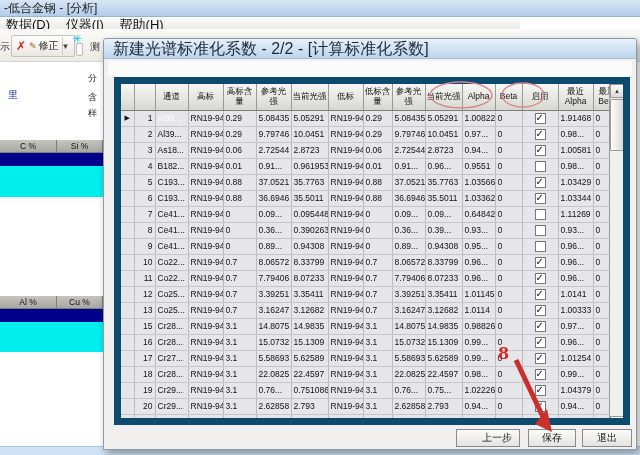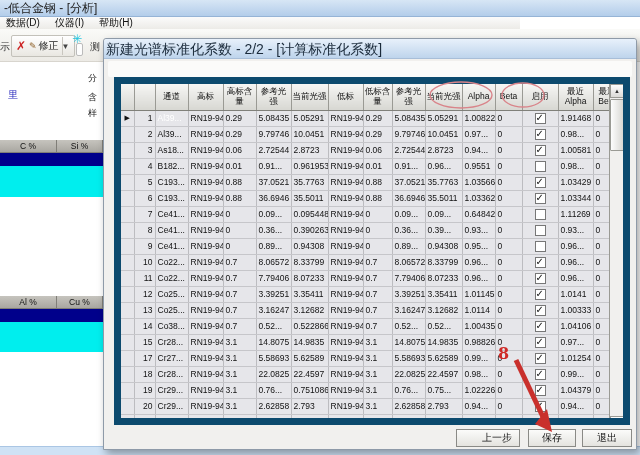--- a/index.html
+++ b/index.html
@@ -5,21 +5,21 @@
   * { margin:0; padding:0; box-sizing:border-box; }
   html,body { width:640px; height:455px; overflow:hidden; }
   body { font-family:"Liberation Sans","DejaVu Sans",sans-serif; position:relative; background:#dfe9f5; }
 
   
   .main-window { position:absolute; left:0; top:0; width:640px; height:455px; background:#fff; }
   .titlebar { position:absolute; left:0; top:0; width:640px; height:17px;
     background:linear-gradient(#d7e6f5,#b3cdea); border-bottom:1px solid #96b4d6;
     font-size:12px; color:#222; line-height:17px; padding-left:4px; }
   .menubar { position:absolute; left:0; top:17px; width:520px; height:12px;
-    background:linear-gradient(#fbfbfb,#ecebe7); font-size:10px; color:#111; }
+    background:linear-gradient(#fbfbfb,#ecebe7); font-size:13px; color:#111; }
   .menubar span { display:inline-block; padding:0 6px; line-height:12px; }
   .toolbar { position:absolute; left:0; top:29px; width:640px; height:33px;
     background:linear-gradient(#fafaf8,#eceae5); border-bottom:1px solid #d8d5ce; font-size:10px; }
   .tool-frag { position:absolute; color:#333; }
   .tool-btn { position:absolute; left:11px; top:6px; height:22px; padding:0 4px; display:flex; align-items:center;
     border:1px solid #c3c1ba; border-radius:2px; background:linear-gradient(#ffffff,#e9e7e1); color:#222; }
   .xicon { color:#c22; font-weight:bold; font-size:12px; margin-right:3px; }
   .pen { color:#8a5a20; font-size:9px; margin-right:2px; }
   .caret { font-size:8px; margin-left:3px; color:#444; }
   .tb-sep { position:absolute; left:62px; top:8px; width:1px; height:18px; background:#c9c6bf; }
@@ -40,21 +40,21 @@
   .navy-row { height:13px; background:#00008b; }
   .cyan-row { background:#00eeee; }
 
   .bottom-strip { position:absolute; left:0; top:446px; width:640px; height:9px; background:#cfe2f5; border-top:1px solid #aac6e4; }
 
   
   .dialog { position:absolute; left:103px; top:38px; width:534px; height:412px;
     background:#f1f0ee; border:1px solid #8e9aa8; border-radius:3px 3px 0 0;
     box-shadow:3px 4px 9px rgba(0,0,0,.35); }
   .dlg-title { height:20px; background:linear-gradient(#e8f1fb,#bed4ec); border-bottom:1px solid #a8bed8;
-    border-radius:3px 3px 0 0; font-size:14px; color:#1a2a3a; line-height:20px; padding-left:2px; }
+    border-radius:3px 3px 0 0; font-size:16px; color:#1a2a3a; line-height:20px; padding-left:9px; }
   .dlg-panel { position:absolute; left:4px; top:22px; width:524px; height:16px; background:#fbfbfa; border-radius:2px; }
 
   .grid-wrap { position:absolute; left:10px; top:38px; width:516px; height:348px;
     border:7px solid #0c4a6e; background:#e9e9ec; overflow:hidden; }
   table.coef { border-collapse:collapse; table-layout:fixed; width:500px; font-size:8.5px; color:#111; }
   table.coef th { background:linear-gradient(#f6f6f4,#d7d7d2); border-right:1px solid #9a9a94; border-bottom:1px solid #80807a;
     font-weight:normal; height:26px; line-height:1.1; text-align:center; overflow:hidden; padding:0 1px; }
   table.coef td { height:16px; border-right:1px solid #bcbcc0; border-bottom:1px solid #c6c6ca;
     background:#e6e6ea; white-space:nowrap; overflow:hidden; padding:0 2px; }
   td.rowsel, td.rownum { background:linear-gradient(#efefed,#d5d5d0); border-right:1px solid #9a9a94; border-bottom:1px solid #9a9a94; }
@@ -414,52 +414,52 @@
             <td>3.16247</td>
             <td>3.12682</td>
             <td>1.0114</td>
             <td>0</td>
             <td class="cbcell"><span class="cb checked"></span></td>
             <td>1.00333</td>
             <td>0</td>
           </tr>
           <tr>
             <td class="rowsel"></td>
-            <td class="rownum">14</td>
-            <td>Co38...</td>
-            <td>RN19-94</td>
-            <td>0.7</td>
-            <td>0.52...</td>
-            <td>0.522866</td>
-            <td>RN19-94</td>
-            <td>0.7</td>
-            <td>0.52...</td>
-            <td>0.52...</td>
-            <td>1.00435</td>
-            <td>0</td>
-            <td class="cbcell"><span class="cb checked"></span></td>
-            <td>1.04106</td>
-            <td>0</td>
-          </tr>
-          <tr>
-            <td class="rowsel"></td>
             <td class="rownum">15</td>
             <td>Cr28...</td>
             <td>RN19-94</td>
             <td>3.1</td>
             <td>14.8075</td>
             <td>14.9835</td>
             <td>RN19-94</td>
             <td>3.1</td>
             <td>14.8075</td>
             <td>14.9835</td>
             <td>0.98826</td>
             <td>0</td>
             <td class="cbcell"><span class="cb checked"></span></td>
             <td>0.97...</td>
+            <td>0</td>
+          </tr>
+          <tr>
+            <td class="rowsel"></td>
+            <td class="rownum">16</td>
+            <td>Cr28...</td>
+            <td>RN19-94</td>
+            <td>3.1</td>
+            <td>15.0732</td>
+            <td>15.1309</td>
+            <td>RN19-94</td>
+            <td>3.1</td>
+            <td>15.0732</td>
+            <td>15.1309</td>
+            <td>0.99...</td>
+            <td>0</td>
+            <td class="cbcell"><span class="cb checked"></span></td>
+            <td>0.96...</td>
             <td>0</td>
           </tr>
           <tr>
             <td class="rowsel"></td>
             <td class="rownum">17</td>
             <td>Cr27...</td>
             <td>RN19-94</td>
             <td>3.1</td>
             <td>5.58693</td>
             <td>5.62589</td>

